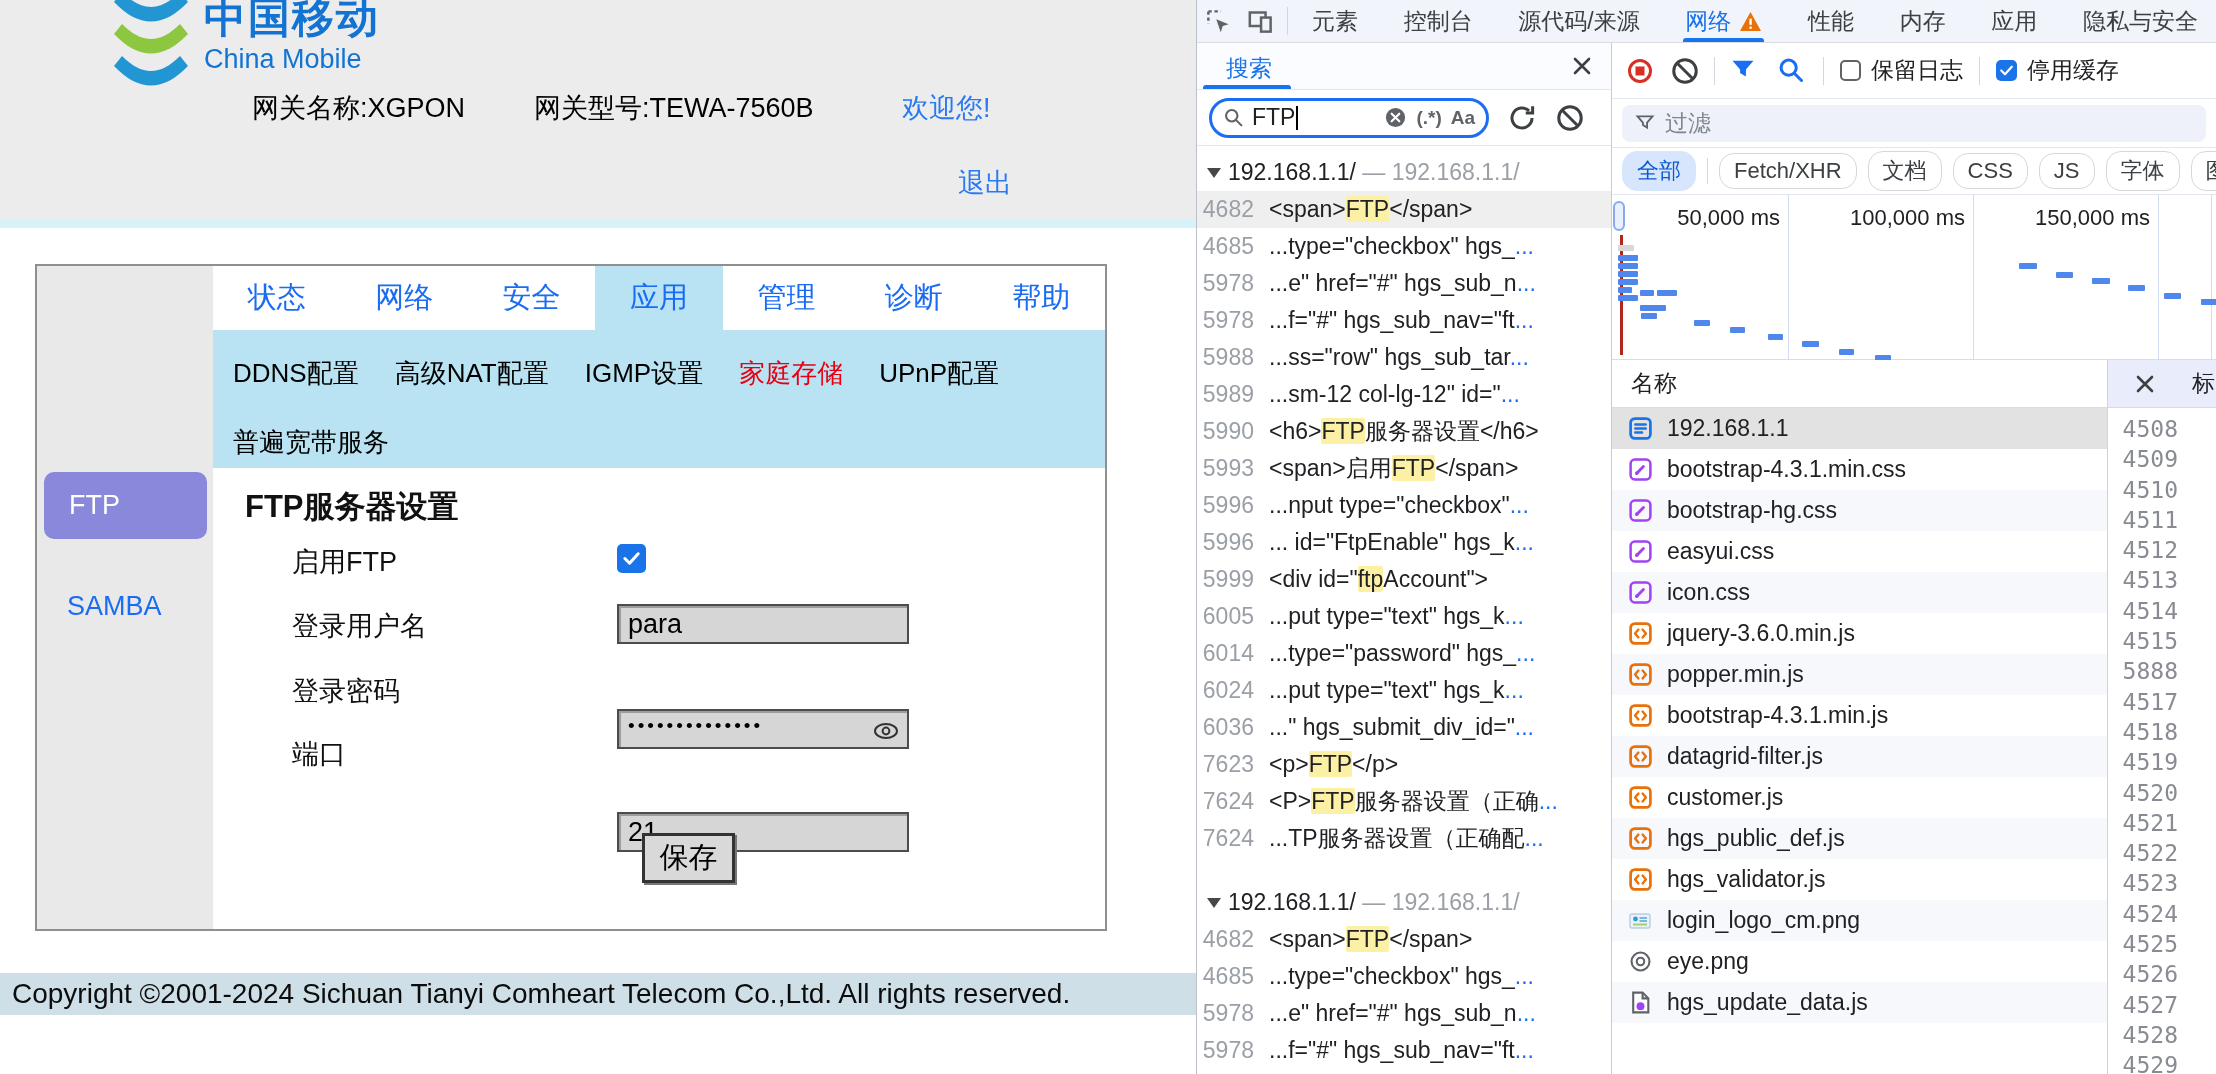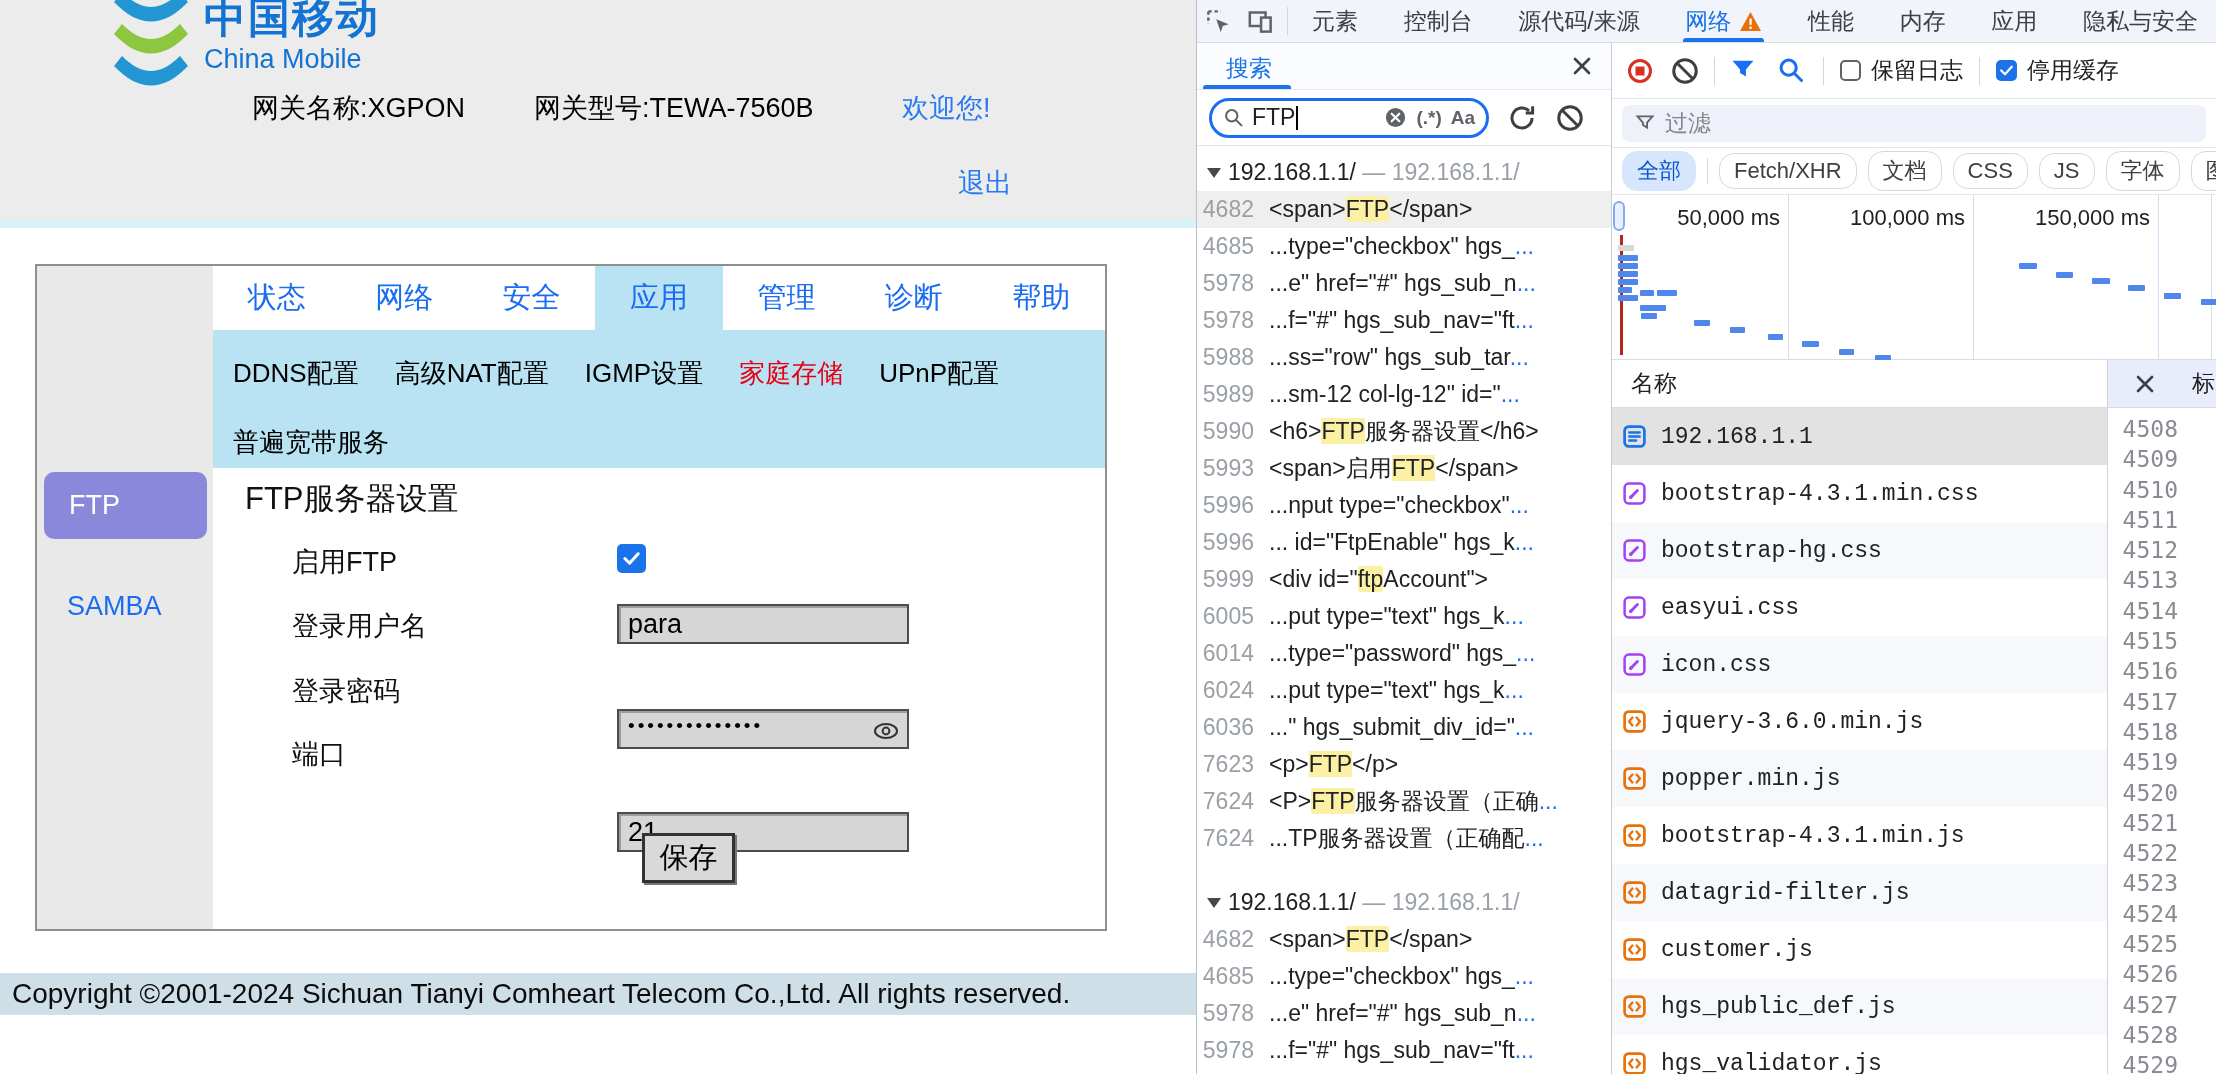--- a/index.html
+++ b/index.html
@@ -28,21 +28,21 @@
   .tabs-row { position:absolute; left:176px; top:0; width:892px; height:64px; background:#fff; display:flex; }
   .rtab { flex:1; display:flex; align-items:center; justify-content:center; font-size:29px; color:#1a6df2; cursor:pointer; }
   .rtab.active { background:#b9e3f2; }
   .submenu { position:absolute; left:176px; top:64px; width:892px; height:138px; background:#b9e3f2; }
   .subrow1 { position:absolute; left:20px; top:26px; display:flex; gap:36px; }
   .subrow2 { position:absolute; left:20px; top:95px; display:flex; gap:36px; }
   .subtab { font-size:26px; color:#000000; cursor:pointer; white-space:nowrap; }
   .subtab.red { color:#e60012; }
 
   .form-area { position:absolute; left:176px; top:202px; right:0; bottom:0; background:#fff; }
-  .form-title { position:absolute; left:32px; top:10px; font-size:31px; font-weight:normal; color:#111; }
+  .form-title { position:absolute; left:32px; top:18px; font-size:31px; font-weight:bold; color:#111; }
   .f-label { position:absolute; left:79px; font-size:27px; color:#111; }
   .f-ctl { position:absolute; left:404px; }
   .cbx { width:29px; height:29px; background:#1a73e8; border-radius:5px; display:flex; align-items:center; justify-content:center; }
   .cbx svg { width:19px; height:19px; }
   .tinput { width:292px; height:40px; background:#d6d6d6; border:2px solid #4c4c4c;
     box-shadow:inset 2px 2px 0 #9d9d9d; font-size:27px; color:#000; display:flex; align-items:center; padding:0 9px; position:relative; }
   .pwd-dots { font-size:19px; letter-spacing:3px; color:#000; transform:translateY(-3px); }
   .eye-btn { position:absolute; right:8px; top:7px; width:26px; height:26px; cursor:pointer; }
   .save-btn { position:absolute; left:429px; top:365px; width:93px; height:50px; background:#d9d9d9;
     border:3px solid #333; font-size:29px; color:#000; display:flex; align-items:center; justify-content:center; cursor:pointer;
@@ -127,21 +127,21 @@
     white-space:nowrap; }
   .dash { position:absolute; height:6px; background:#5087ec; border-radius:1px; }
   .dash.gray { background:#d8d8d8; }
   .redline { position:absolute; left:8px; top:40px; bottom:4px; width:2.5px; background:#b3261e; }
   .grip { position:absolute; left:1px; top:6px; width:12px; height:30px; border:2px solid #88a9ee; background:#e8f0fe;
     border-radius:7px; }
 
   .np-thead { position:absolute; left:0; top:317px; width:495px; height:48px; border-bottom:1px solid #dadce0; background:#fff;
     display:flex; align-items:center; padding-left:19px; font-size:23px; color:#202124; }
   .np-rows { position:absolute; left:0; top:365px; width:495px; bottom:0; overflow:hidden; }
-  .nrow { height:57px; display:flex; align-items:center; padding-left:9px; font-size:23px; color:#202124; cursor:pointer;font-family:Liberation Mono, monospace; }
+  .nrow { height:41px; display:flex; align-items:center; padding-left:15px; font-size:23px; color:#202124; cursor:pointer; }
   .nrow:nth-child(odd) { background:#f6f8fb; }
   .nrow.sel { background:#e2e2e2; }
   .nrow .fic { width:26px; height:26px; margin-right:14px; flex:0 0 26px; display:flex; align-items:center; justify-content:center; }
   .nrow .nm { white-space:nowrap; overflow:hidden; }
 
   .np-right { position:absolute; left:495px; top:317px; right:0; bottom:0; border-left:1px solid #d0d3da; background:#fff; }
   .npr-head { height:48px; background:#e9edfb; border-bottom:1px solid #d6dae6; display:flex; align-items:center; padding-left:24px; }
   .npr-close { width:26px; height:26px; cursor:pointer; }
   .npr-tab { font-size:23px; color:#202124; margin-left:34px; white-space:nowrap; }
   .npr-lines { padding-top:6px; font-family:"DejaVu Sans Mono","Liberation Mono",monospace; font-size:23px; color:#888b92;
@@ -684,21 +684,21 @@
         </div>
         <div class="npr-lines" id="npr-lines">
             <div>4508</div>
             <div>4509</div>
             <div>4510</div>
             <div>4511</div>
             <div>4512</div>
             <div>4513</div>
             <div>4514</div>
             <div>4515</div>
-            <div>4516</div>
+            <div>5888</div>
             <div>4517</div>
             <div>4518</div>
             <div>4519</div>
             <div>4520</div>
             <div>4521</div>
             <div>4522</div>
             <div>4523</div>
             <div>4524</div>
             <div>4525</div>
             <div>4526</div>

